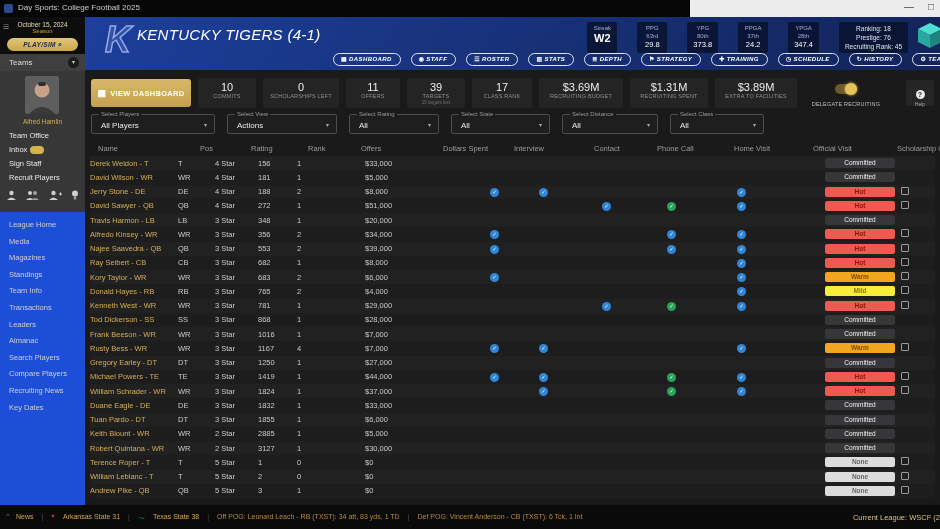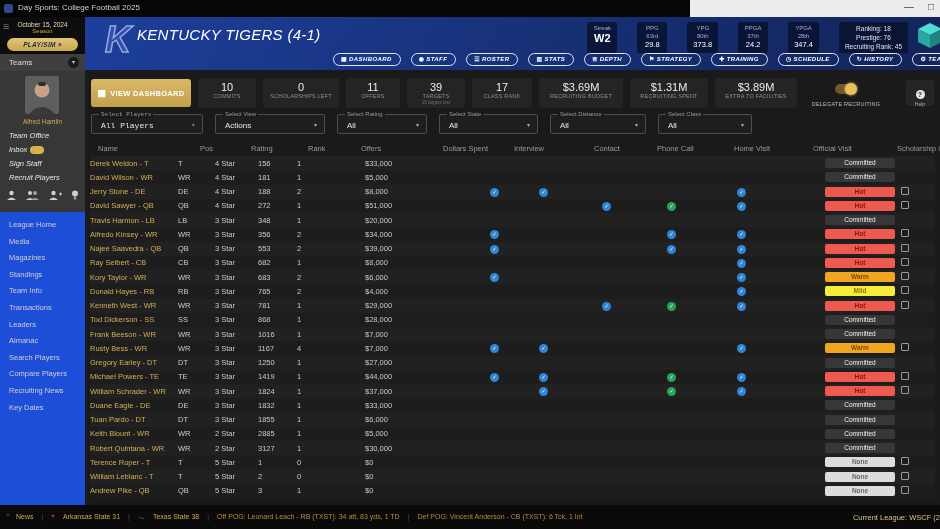--- a/index.html
+++ b/index.html
@@ -20,21 +20,21 @@
   .sb-burger { position:absolute; left:3px; top:6px; font-size:7px; color:#888; }
   .sb-date { font-size:6.5px; color:#e8ddb4; padding-top:4px; }
   .sb-season { font-size:6px; color:#c9a62f; }
   .sb-play { position:absolute; left:7px; top:21px; width:71px; height:13px; background:linear-gradient(#e3c677,#c9a84c); border-radius:7px; color:#1d2b52; font-size:6.5px; font-weight:bold; font-style:italic; line-height:13px; text-align:center; letter-spacing:.3px; cursor:pointer; }
   .sb-teams { position:absolute; left:0; top:37px; width:85px; height:17px; background:#3f3f3f; }
   .sb-teams-label { position:absolute; left:9px; top:4px; font-size:8px; color:#ddd; }
   .sb-teams-toggle { position:absolute; right:6px; top:3px; width:11px; height:11px; background:#1b1b1b; border-radius:50%; color:#ccc; font-size:6px; text-align:center; line-height:11px; cursor:pointer; }
   .sb-profile { position:absolute; left:0; top:54px; width:85px; height:141px; background:#373737; }
   .sb-avatar { position:absolute; left:25px; top:5px; width:34px; height:38px; border-radius:3px; overflow:hidden; background:#5a5a5a; }
   .sb-name { position:absolute; left:0; top:47px; width:85px; text-align:center; font-size:6.5px; color:#d2ae55; }
-  .sb-links { position:absolute; left:9px; top:58px; width:76px;font-style:italic; }
+  .sb-links { position:absolute; left:9px; top:58px; width:76px; }
   .sb-link { font-size:7.5px; color:#e8e8e8; height:14px; line-height:14px; cursor:pointer; white-space:nowrap; }
   .sb-badge { display:inline-block; width:14px; height:8px; background:#d4b348; border-radius:4px; margin-left:3px; vertical-align:middle; }
   .sb-iconrow { position:absolute; left:6px; top:119px; width:73px; display:flex; justify-content:space-between; }
   .sb-iconrow svg { cursor:pointer; }
   .sb-menu { position:absolute; left:9px; top:200px; width:76px; }
   .sb-item { font-size:7.5px; color:#cfcfcf; height:16.6px; line-height:16.6px; cursor:pointer; white-space:nowrap; }
 
   
   .header { position:absolute; left:85px; top:17px; width:855px; height:53px;
     background:linear-gradient(120deg,#1d3f9c 0%,#173075 55%,#122459 100%); }
@@ -288,21 +288,21 @@
         <span class="toggle"><span class="knob"></span></span>
         <div class="dl">DELEGATE RECRUITING</div>
       </div>
       <div class="help">
         <span class="hq">?</span>
         <div class="hl">Help</div>
       </div>
     </div>
 
     <div class="filters">
-        <div class="filter" style="width: 112px; font-family: Liberation Mono, monospace;">
+        <div class="filter" style="width: 124px;">
           <span class="flabel">Select Players</span>
           <span class="fvalue">All Players</span>
           <span class="fcaret">▾</span>
         </div>
         <div class="filter" style="width: 110px;">
           <span class="flabel">Select View</span>
           <span class="fvalue">Actions</span>
           <span class="fcaret">▾</span>
         </div>
         <div class="filter" style="width: 90px;">

